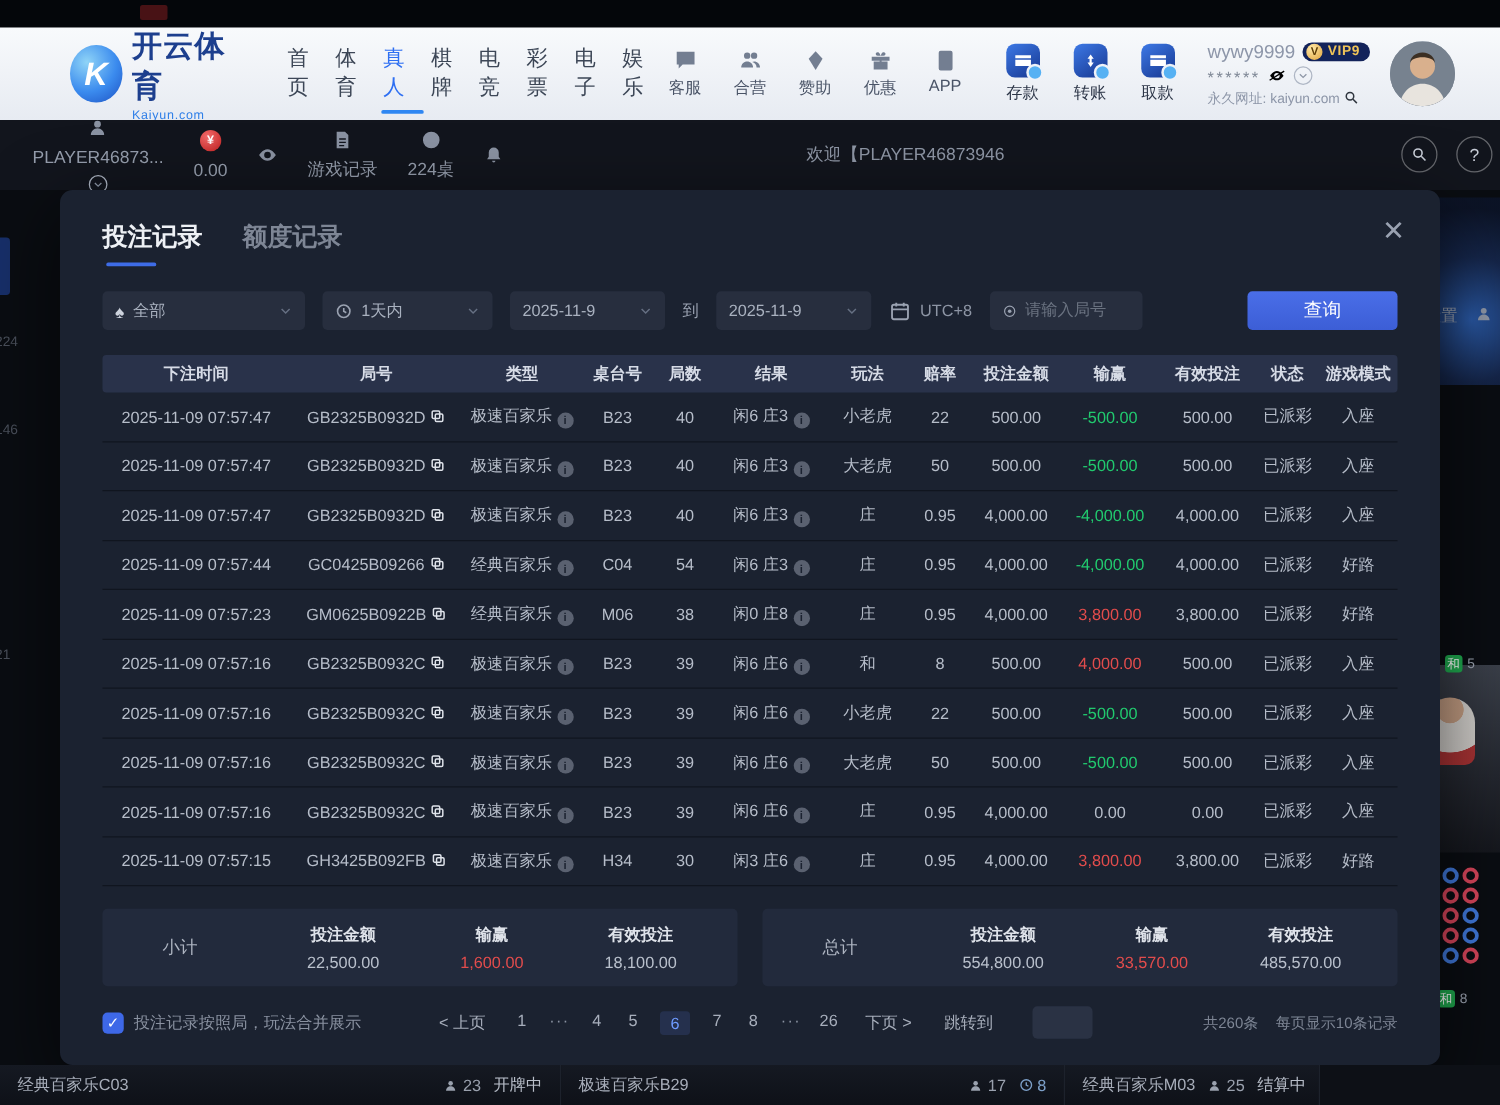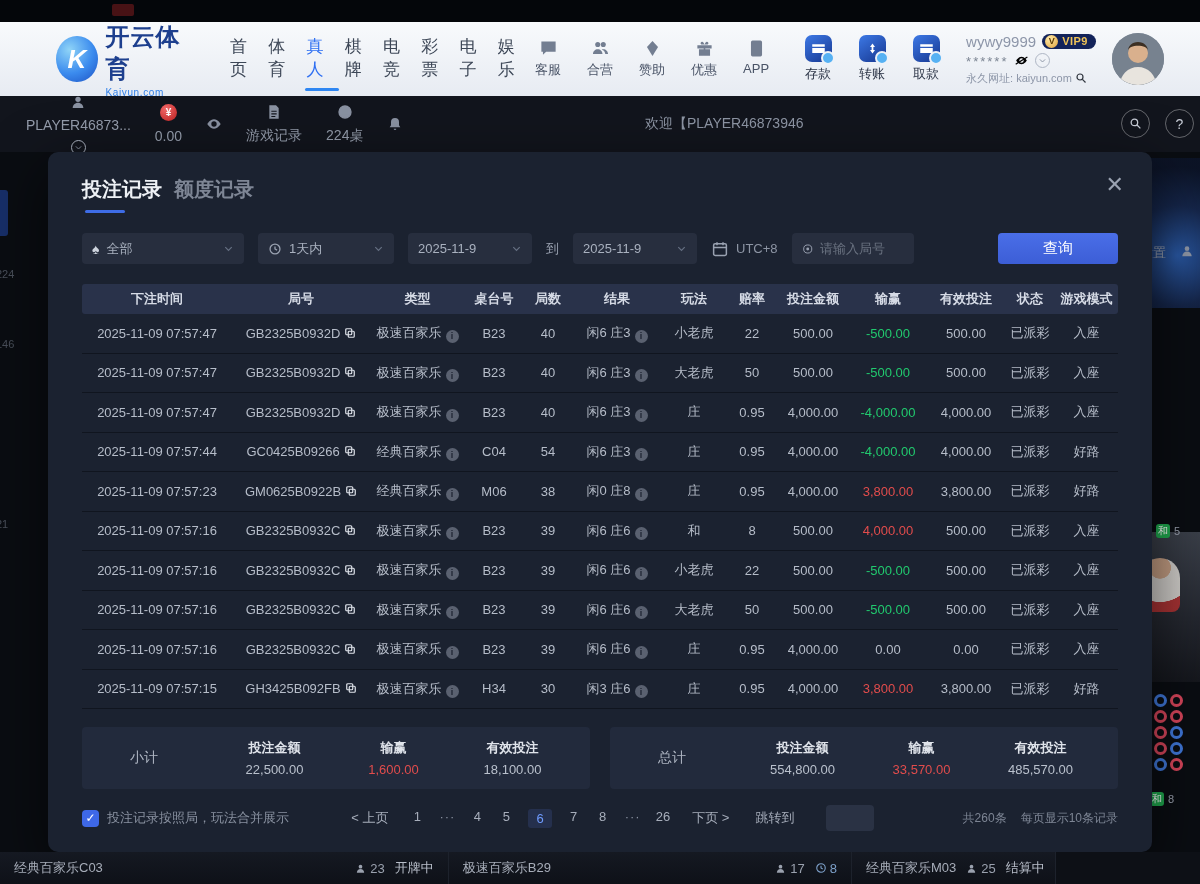--- a/index.html
+++ b/index.html
@@ -105,21 +105,21 @@
   .ring { width:13px; height:13px; border-radius:50%; border:3px solid; }
   .ring.r { border-color:#d6455a; } .ring.b { border-color:#3f77d9; }
   .bg-green-badge { position:absolute; display:flex; align-items:center; gap:4px; color:#9aa1ae; font-size:11px; }
   .bg-green-badge .gb { width:14px; height:14px; border-radius:3px; background:#1fa84e; color:#fff;
     font-size:10px; display:flex; align-items:center; justify-content:center; }
 
   
   .modal { position:absolute; left:48px; top:56px; width:1104px; height:700px;
     background:#1b2230; border-radius:10px; padding:24px 34px 0; z-index:5;
     box-shadow:0 18px 60px rgba(0,0,0,.6); }
-  .tabs { display:flex; gap:12px; margin-bottom:20px; }
+  .tabs { display:flex; gap:32px; margin-bottom:20px; }
   .tab { font-size:20px; font-weight:700; color:#7e8695; padding-bottom:10px; position:relative; cursor:pointer; }
   .tab.active { color:#eef1f5; }
   .tab.active::after { content:''; position:absolute; left:3px; bottom:0; width:40px; height:3px;
     background:#3e6ce6; border-radius:2px; }
   .modal-close { position:absolute; right:28px; top:22px; color:#9aa2b1; font-size:22px;
     line-height:1; cursor:pointer; }
 
   .filters { display:flex; align-items:center; gap:14px; margin-bottom:20px; }
   .ctl { height:31px; background:#272e3e; border-radius:4px; display:flex; align-items:center;
     padding:0 10px; color:#a9b1bf; font-size:13px; gap:7px; cursor:pointer; }
@@ -129,21 +129,21 @@
   .ctl-time { width:136px; }
   .ctl-date { width:124px; }
   .spade { font-size:14px; color:#cdd3dd; line-height:1; }
   .cicon { width:14px; height:14px; color:#9aa2b1; }
   .cicon svg { width:100%; height:100%; }
   .to-label { color:#9aa2b1; font-size:13px; }
   .utc { display:flex; align-items:center; gap:7px; color:#8d95a4; font-size:13px; }
   .utc .cicon { width:18px; height:18px; }
   .ctl-search { width:122px; }
   .ctl-search input { background:transparent; border:none; outline:none; color:#c6cbd5;
-    font-size:13px; width:100%; font-family:Liberation Sans, sans-serif; }
+    font-size:13px; width:100%; font-family:Liberation Mono, monospace; }
   .ctl-search input::placeholder { color:#6a7280; }
   .query-btn { margin-left:auto; width:120px; height:31px; border:none; border-radius:4px;
     background:linear-gradient(#4a6ee8,#3c5ed6); color:#fff; font-size:15px; cursor:pointer;
     font-family:inherit; }
 
   
   .bet-table { --cols:150px 138px 95px 58px 50px 88px 66px 50px 72px 78px 78px 50px 63px; }
   .thead { display:grid; grid-template-columns:var(--cols); height:30px; align-items:center;
     background:#29324a; border-radius:3px; color:#d6dbe6; font-size:13px; font-weight:700; text-align:center; }
   .trow { display:grid; grid-template-columns:var(--cols); height:39.5px; align-items:center;

